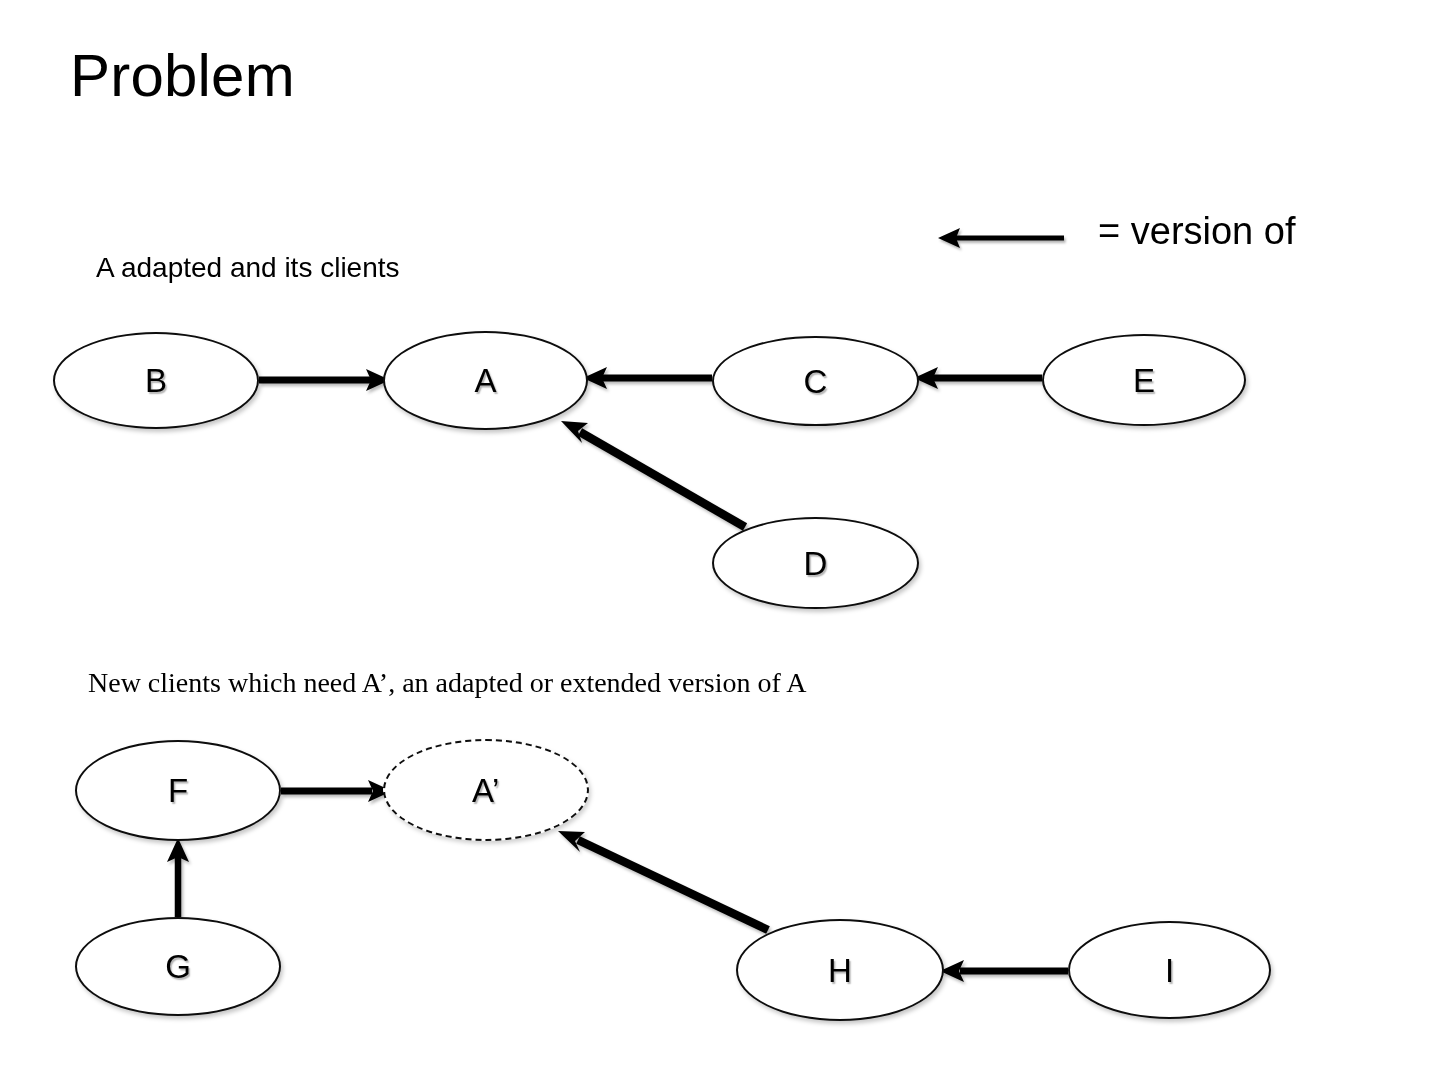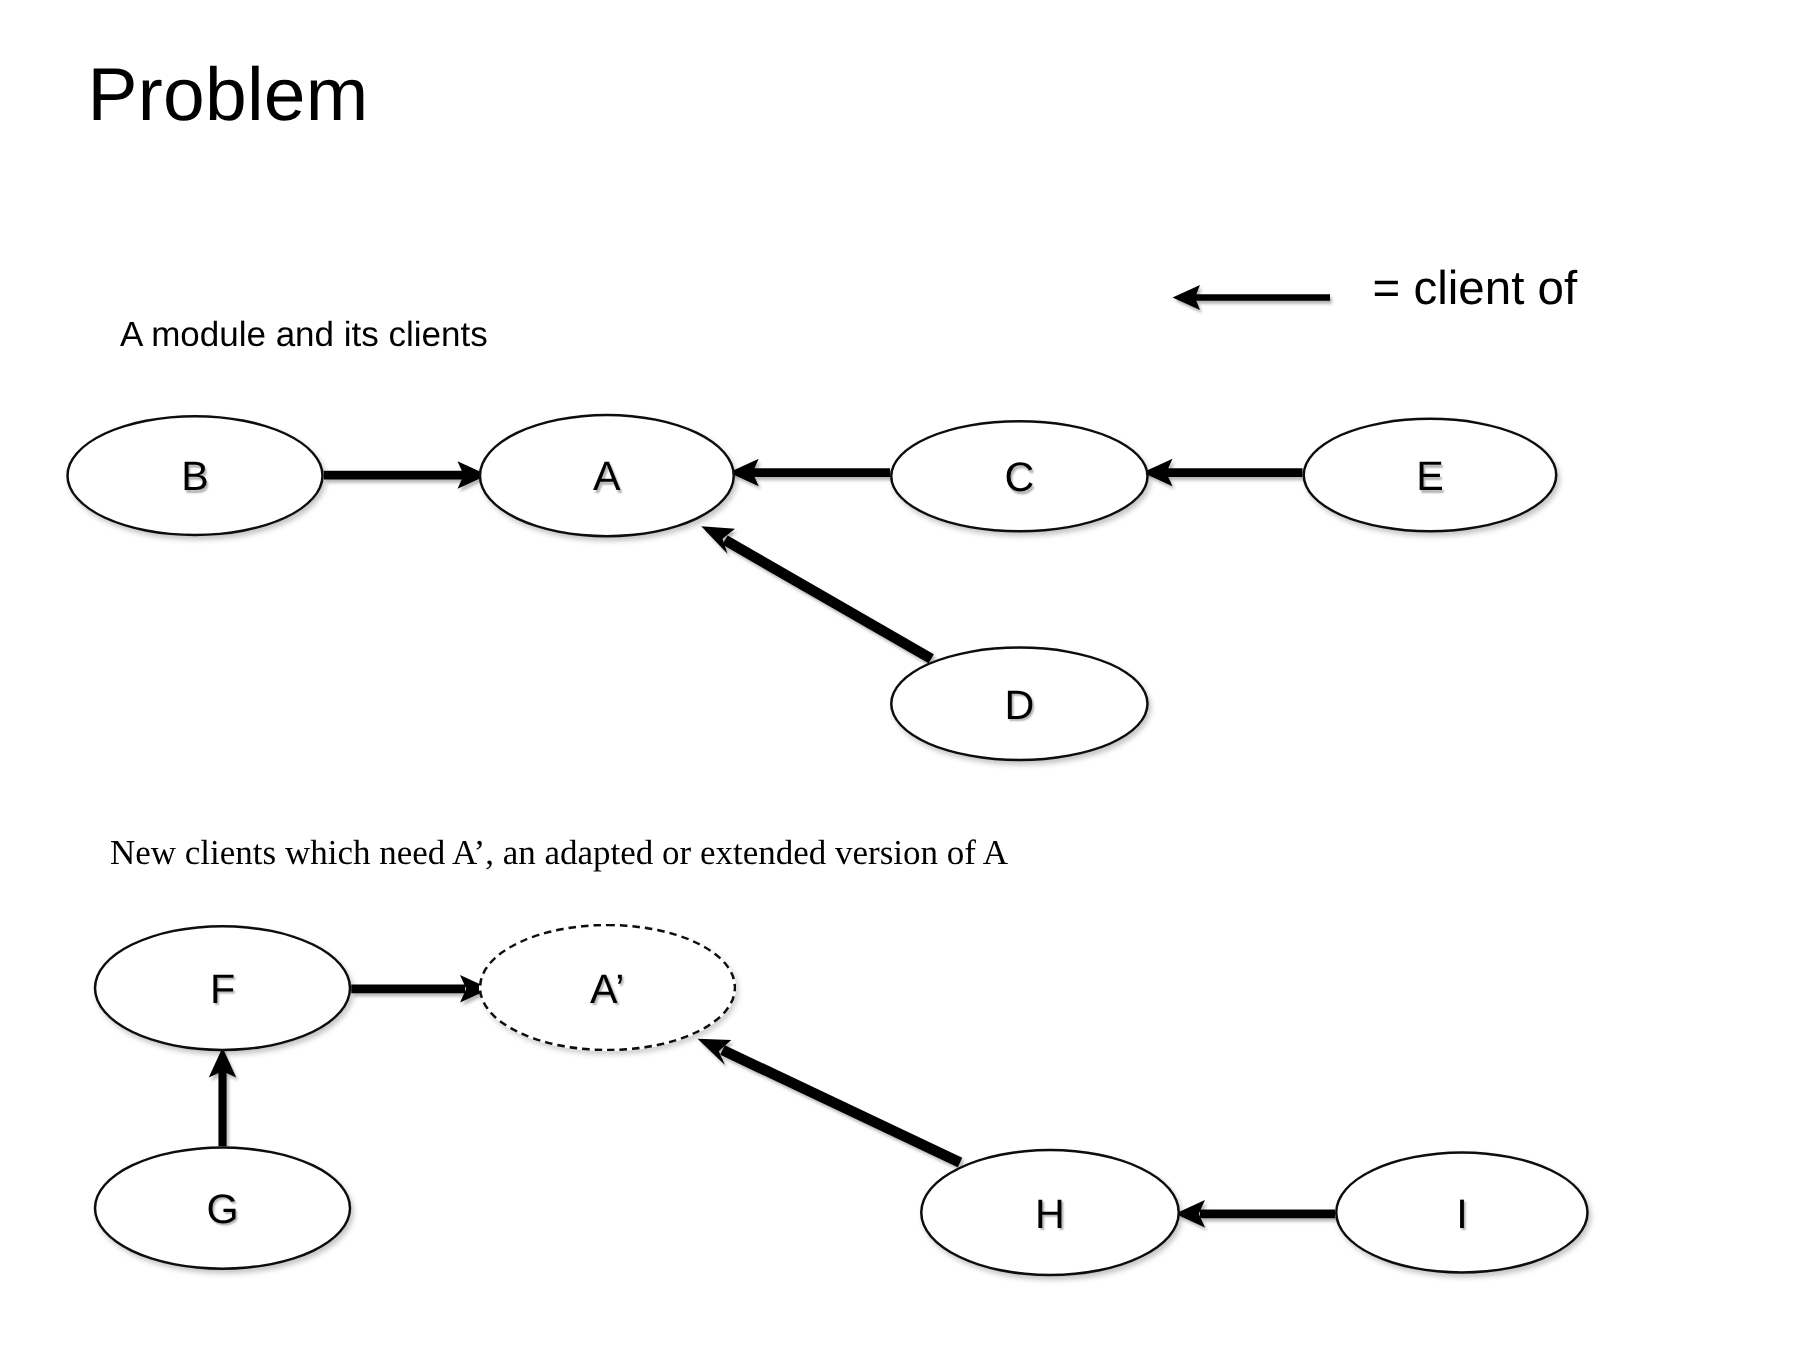--- a/index.html
+++ b/index.html
@@ -138,24 +138,24 @@
       <defs>
         <filter id="sh-legend" x="-40%" y="-60%" width="200%" height="260%">
           <feDropShadow dx="1.6" dy="2.4" stdDeviation="1.3" flood-color="#000000" flood-opacity="0.30"></feDropShadow>
         </filter>
       </defs>
       <g filter="url(#sh-legend)">
         <line x1="134" y1="32" x2="22" y2="32" stroke="#000000" stroke-width="5.2" stroke-linecap="butt"></line>
         <polygon points="8,32 30,22 26,32 30,42" fill="#000000"></polygon>
       </g>
     </svg>
-    <div id="legend-label">=  client of</div>
-  </div>
-
-  <div class="caption" id="caption-top">A module and its clients</div>
+    <div id="legend-label">=  version of</div>
+  </div>
+
+  <div class="caption" id="caption-top">A adapted and its clients</div>
 
   <svg class="edge-layer" id="edges-top" viewBox="0 0 1440 1080">
     <defs>
       <filter id="sh-edge" x="-25%" y="-45%" width="160%" height="200%">
         <feDropShadow dx="1.8" dy="2.6" stdDeviation="1.4" flood-color="#000000" flood-opacity="0.28"></feDropShadow>
       </filter>
     </defs>
 
     <g filter="url(#sh-edge)">
       <line x1="259" y1="380" x2="372" y2="380" stroke="#000000" stroke-width="7"></line>

